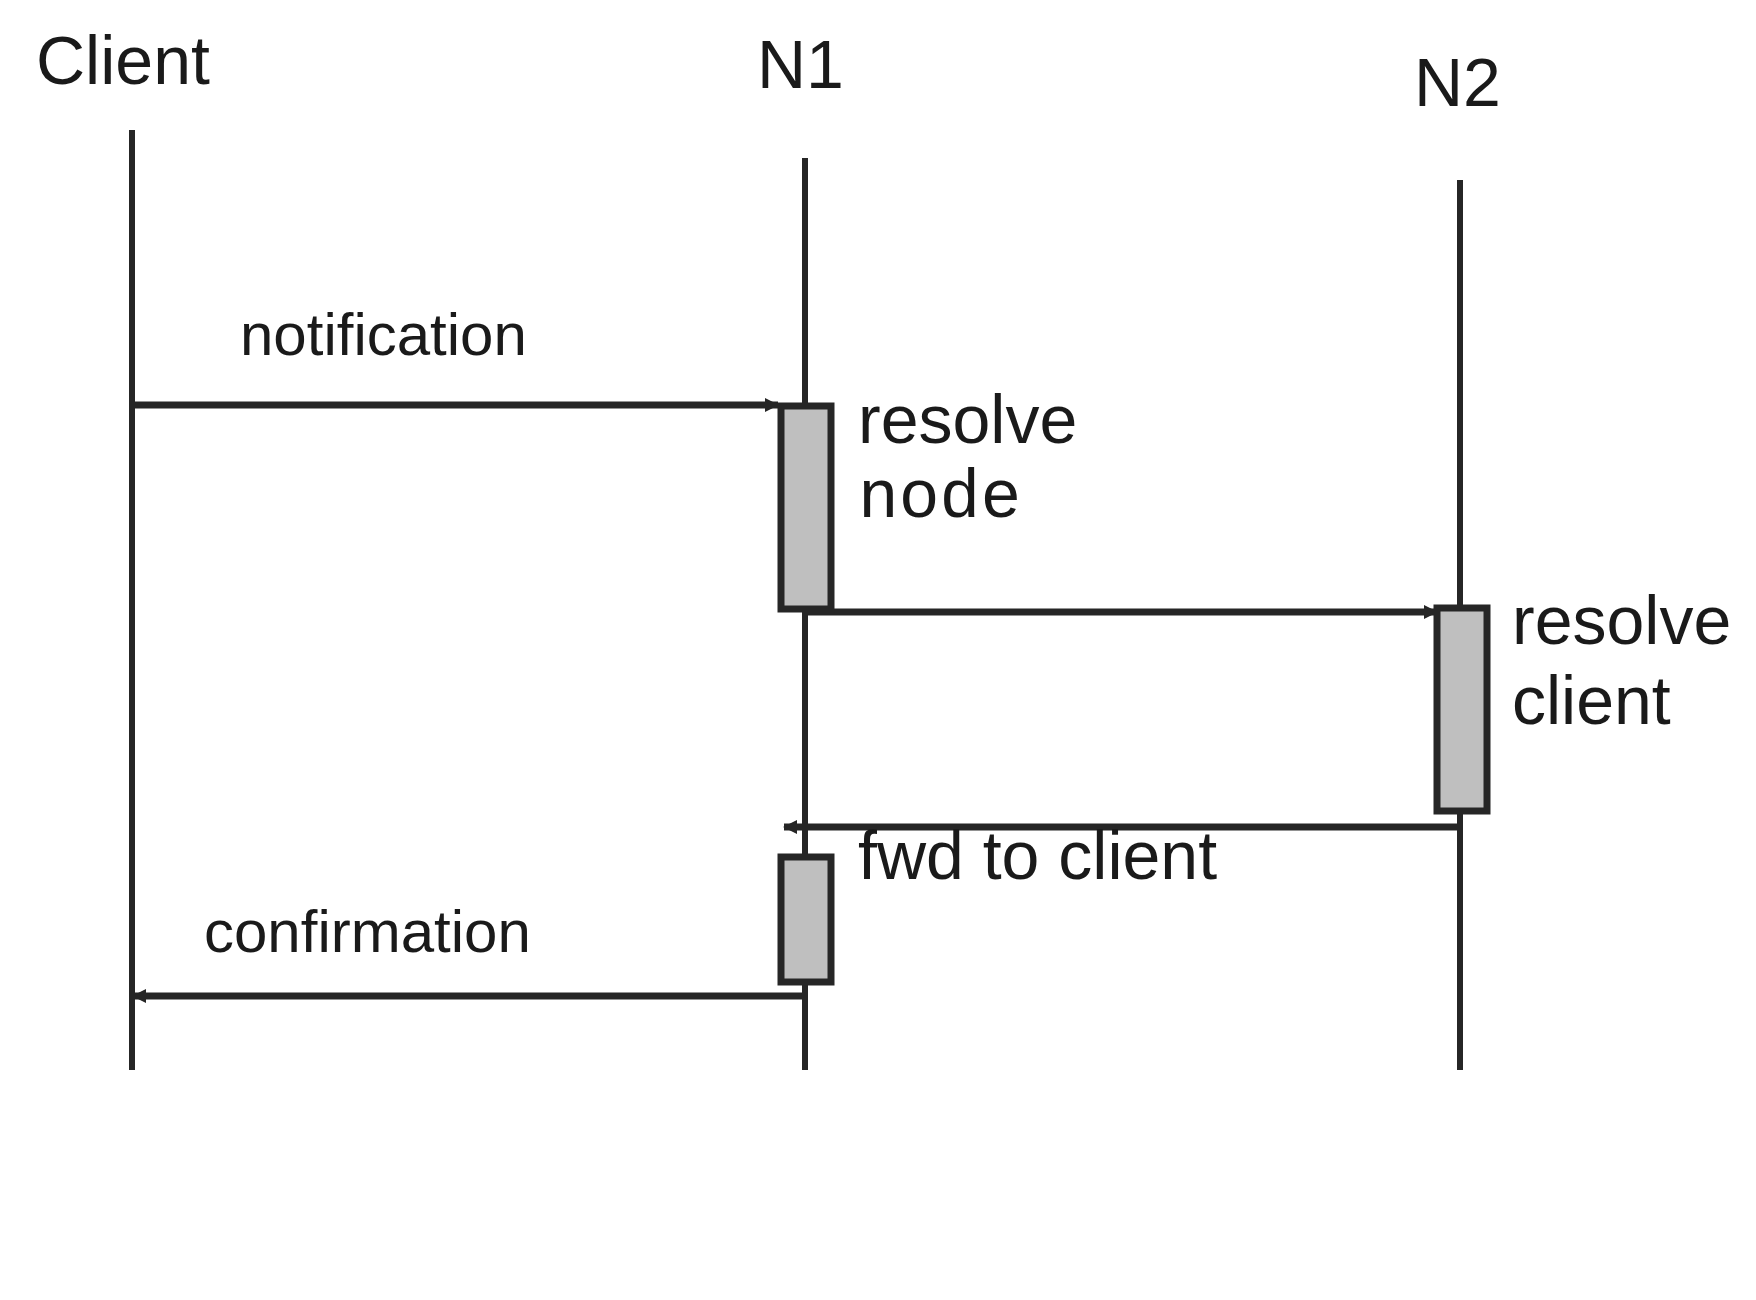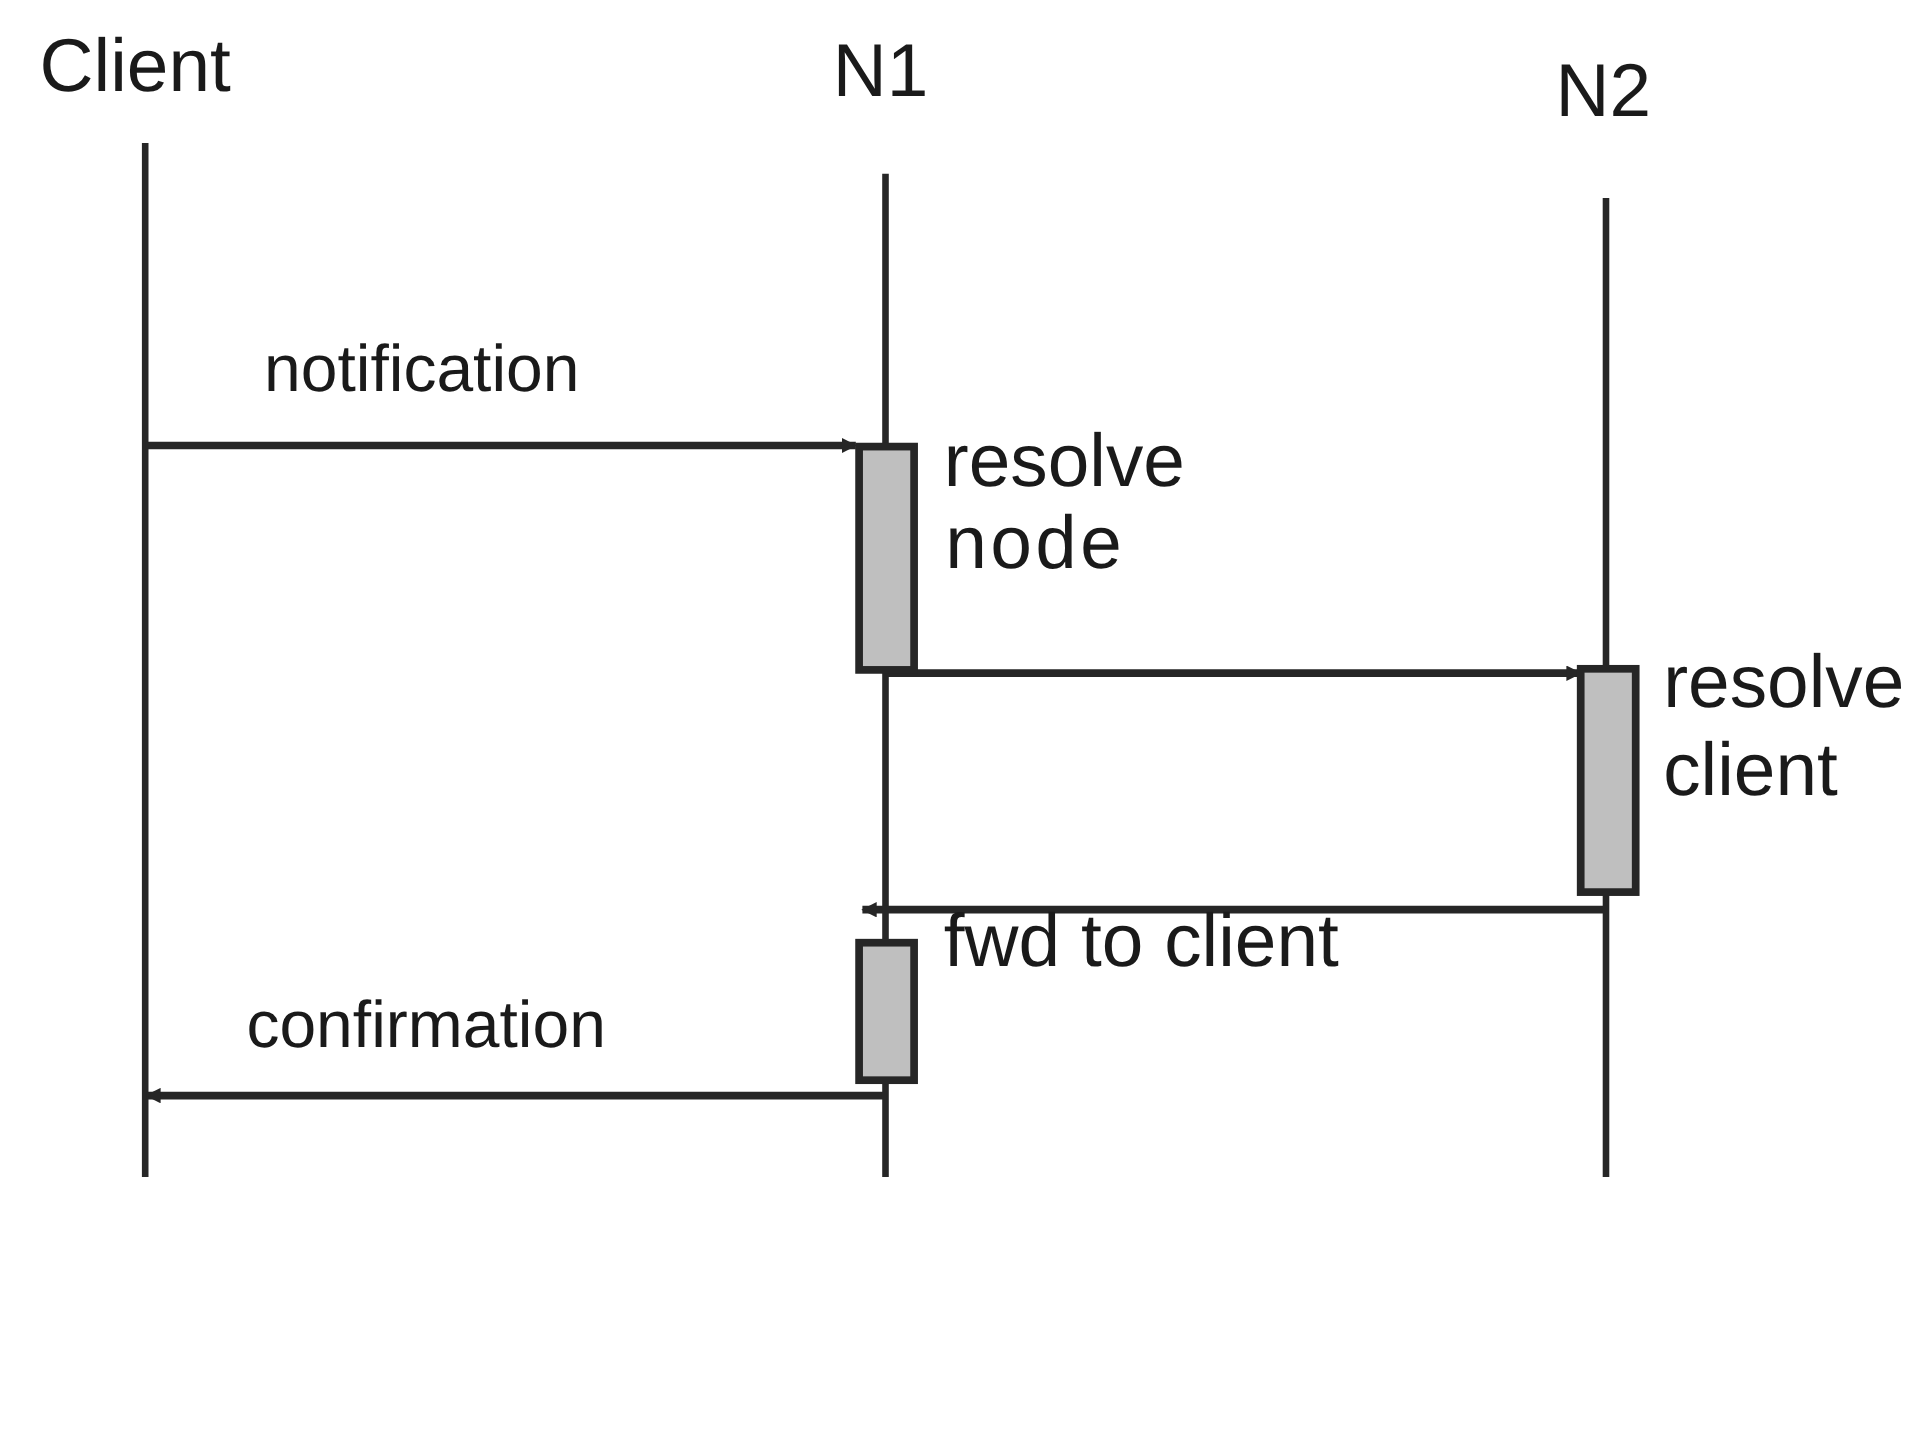--- a/index.html
+++ b/index.html
@@ -74,21 +74,21 @@
         <rect x="1437" y="608" width="50" height="203" fill="#bfbfbf" stroke="#262626" stroke-width="7"></rect>
         <rect x="781" y="857" width="50" height="125" fill="#bfbfbf" stroke="#262626" stroke-width="7"></rect>
       </g>
   </svg>
 
   <div id="labels-layer">
       <div class="lbl participant-label" style="left: 36px; top: 26px;">Client</div>
       <div class="lbl participant-label" style="left: 757px; top: 30px;">N1</div>
       <div class="lbl participant-label" style="left: 1414px; top: 32px; margin-top: 16px;">N2</div>
       <div class="lbl message-label" style="left: 240px; top: 305px;">notification</div>
-      <div class="lbl message-label" style="left: 224px; top: 902px;">confirmation</div>
+      <div class="lbl message-label" style="left: 204px; top: 902px;">confirmation</div>
       <div class="lbl activation-label" style="left: 858px; top: 385px;">resolve</div>
       <div class="lbl activation-label" style="left: 858px; top: 465px; font-family: Liberation Mono, monospace;">node</div>
       <div class="lbl activation-label" style="left: 1512px; top: 586px;">resolve</div>
       <div class="lbl activation-label" style="left: 1512px; top: 666px;">client</div>
       <div class="lbl activation-label" style="left: 858px; top: 805px; margin-top: 16px;">fwd to client</div>
     </div>
 
 </div>
 
 </body></html>

